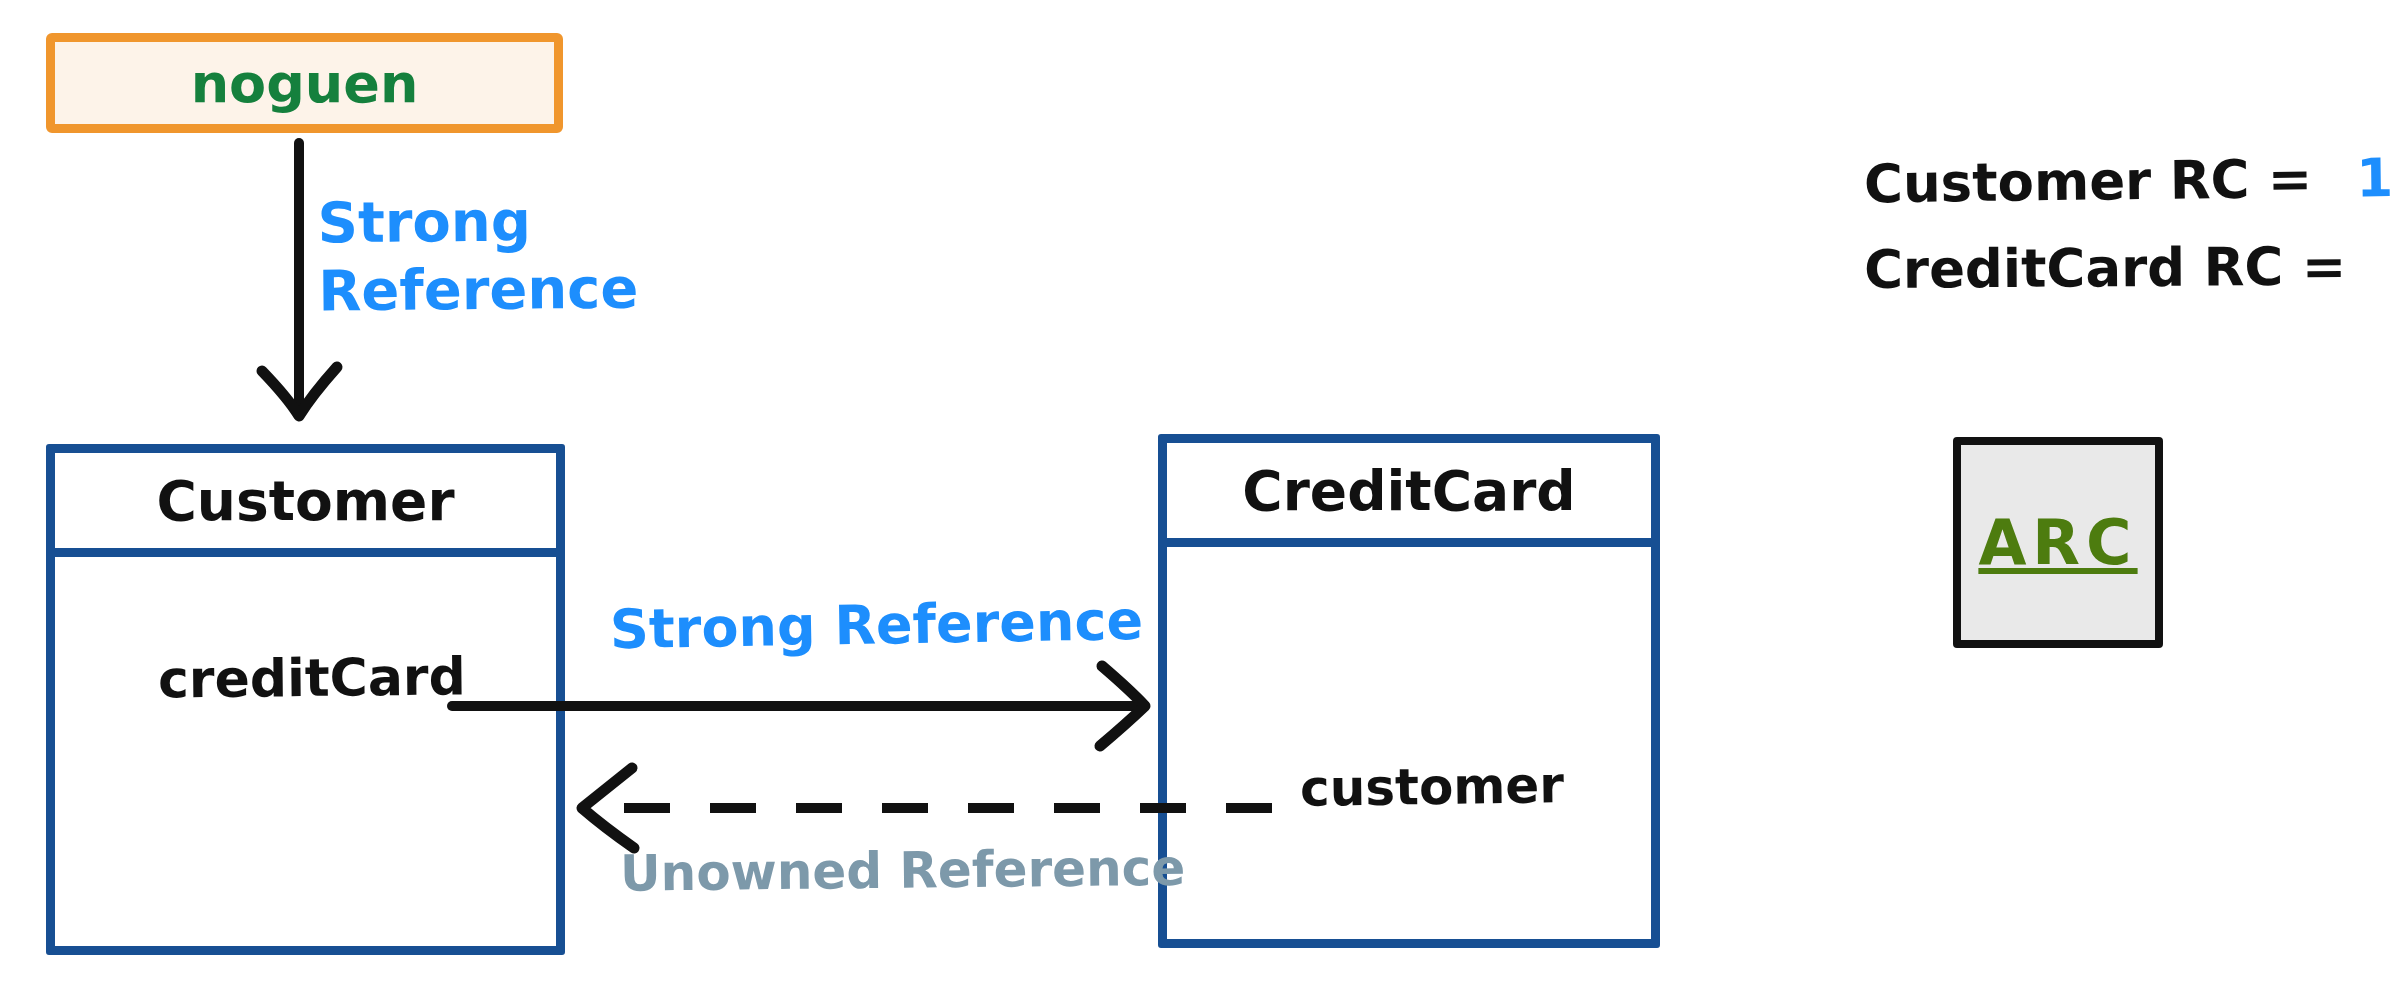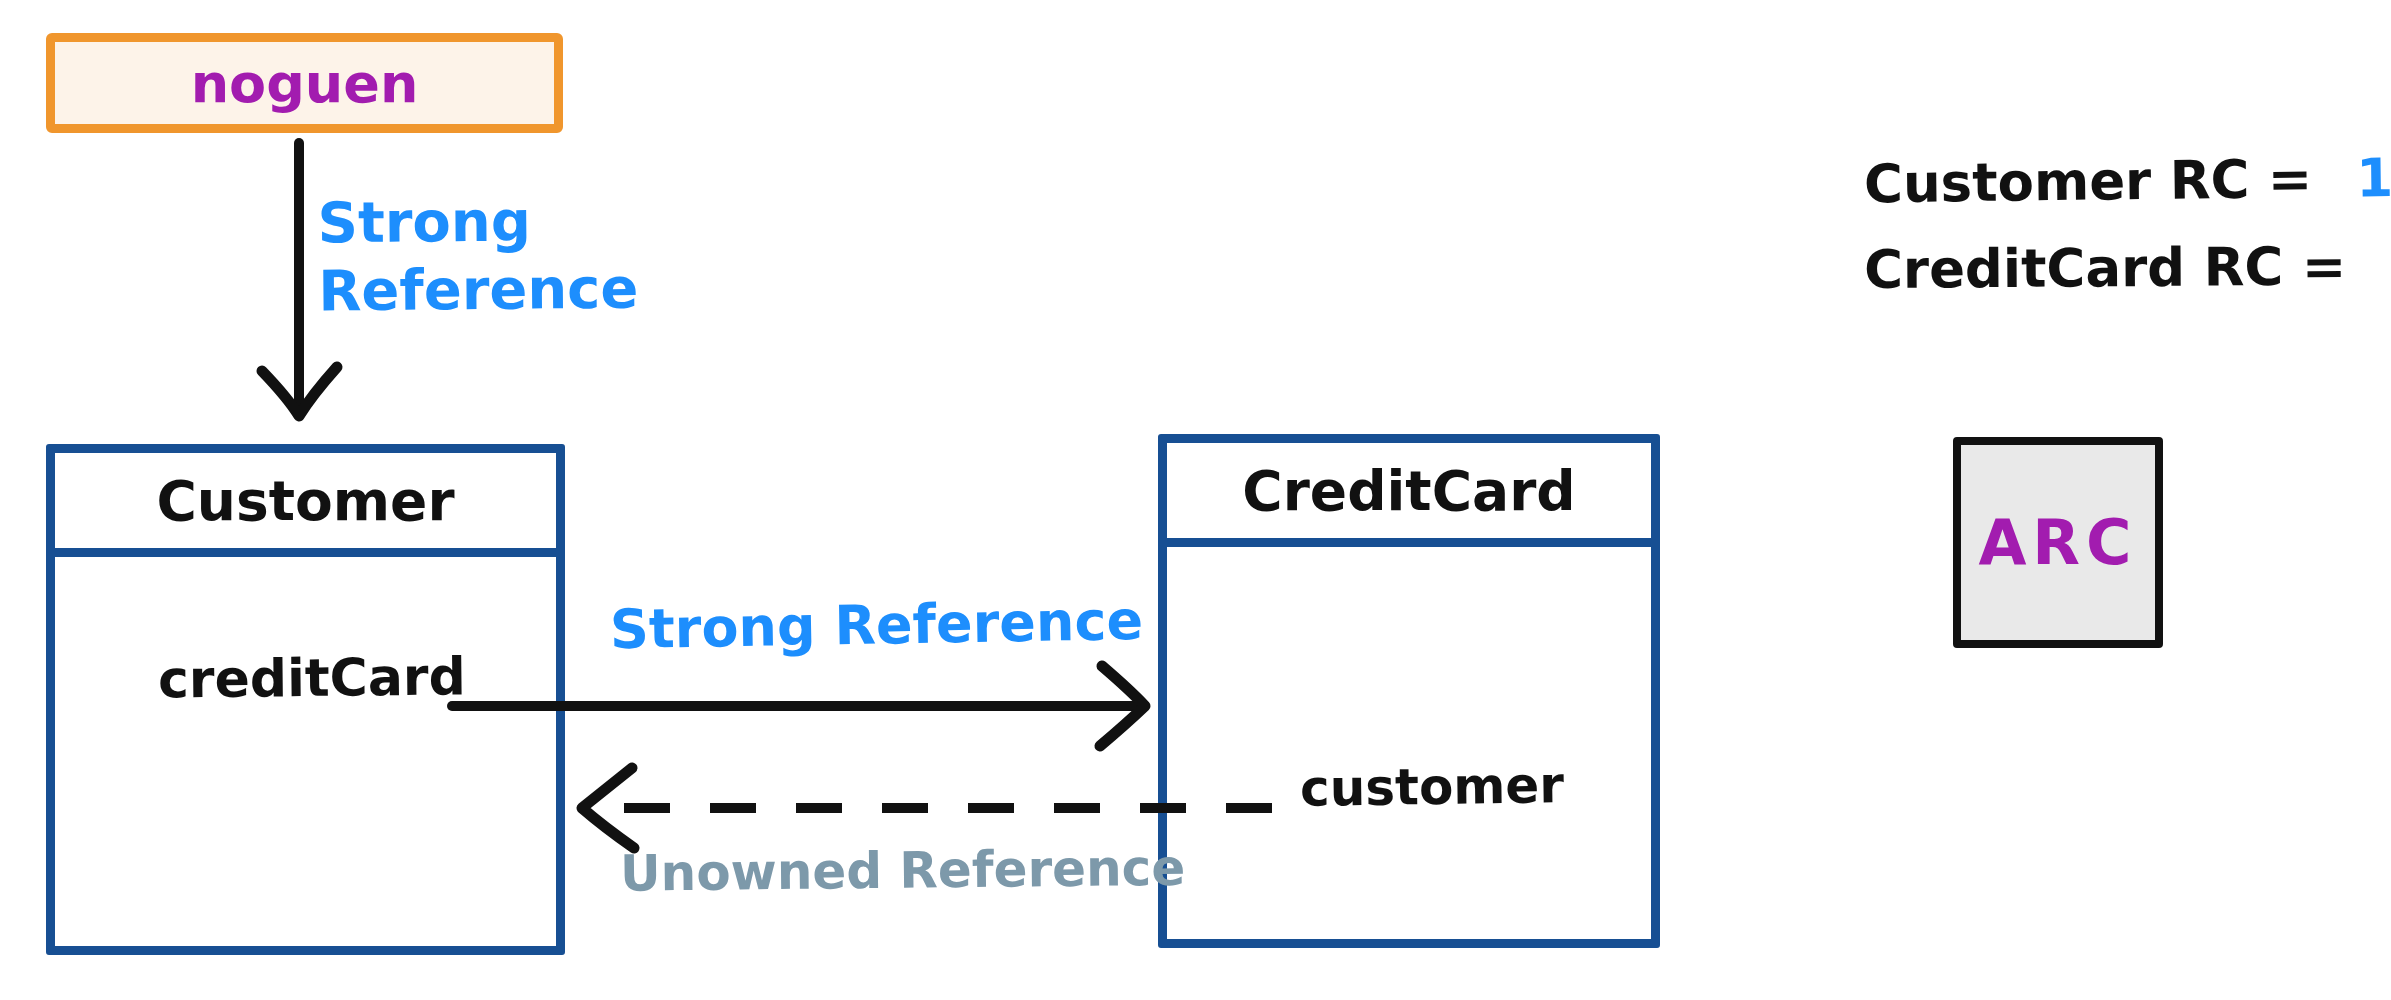--- a/index.html
+++ b/index.html
@@ -14,21 +14,21 @@
   .abs { position: absolute; }
 
   
   .owner-node {
     left: 46px; top: 33px;
     width: 499px; height: 82px;
     border: 9px solid #f0962d;
     background: #fdf3e9;
     border-radius: 6px;
     display: flex; align-items: center; justify-content: center;
-    font-size: 54px; font-weight: bold; color: #a21caf;
+    font-size: 54px; font-weight: bold; color: #15803d;
   }
 
   
   .class-box {
     border: 9px solid #174f93;
     border-radius: 3px;
     background: #ffffff;
     display: flex; flex-direction: column;
   }
   .customer-box { left: 46px; top: 444px; width: 501px; height: 493px; }
@@ -83,22 +83,23 @@
   .rc-row-2 { transform: rotate(-0.4deg); }
 
   
   .arc-box {
     left: 1953px; top: 437px;
     width: 194px; height: 195px;
     border: 8px solid #111111;
     border-radius: 4px;
     background: #e9e9e9;
     display: flex; align-items: center; justify-content: center;
-    font-size: 62px; font-weight: bold; color: #a21caf;
+    font-size: 62px; font-weight: bold; color: #4d7c0f;
     letter-spacing: 6px;
+    text-decoration: underline;
   }
 
   
   #arrows {
     position: absolute; left: 0; top: 0;
     width: 2391px; height: 1000px;
     pointer-events: none;
   }
 </style>
 </head>

